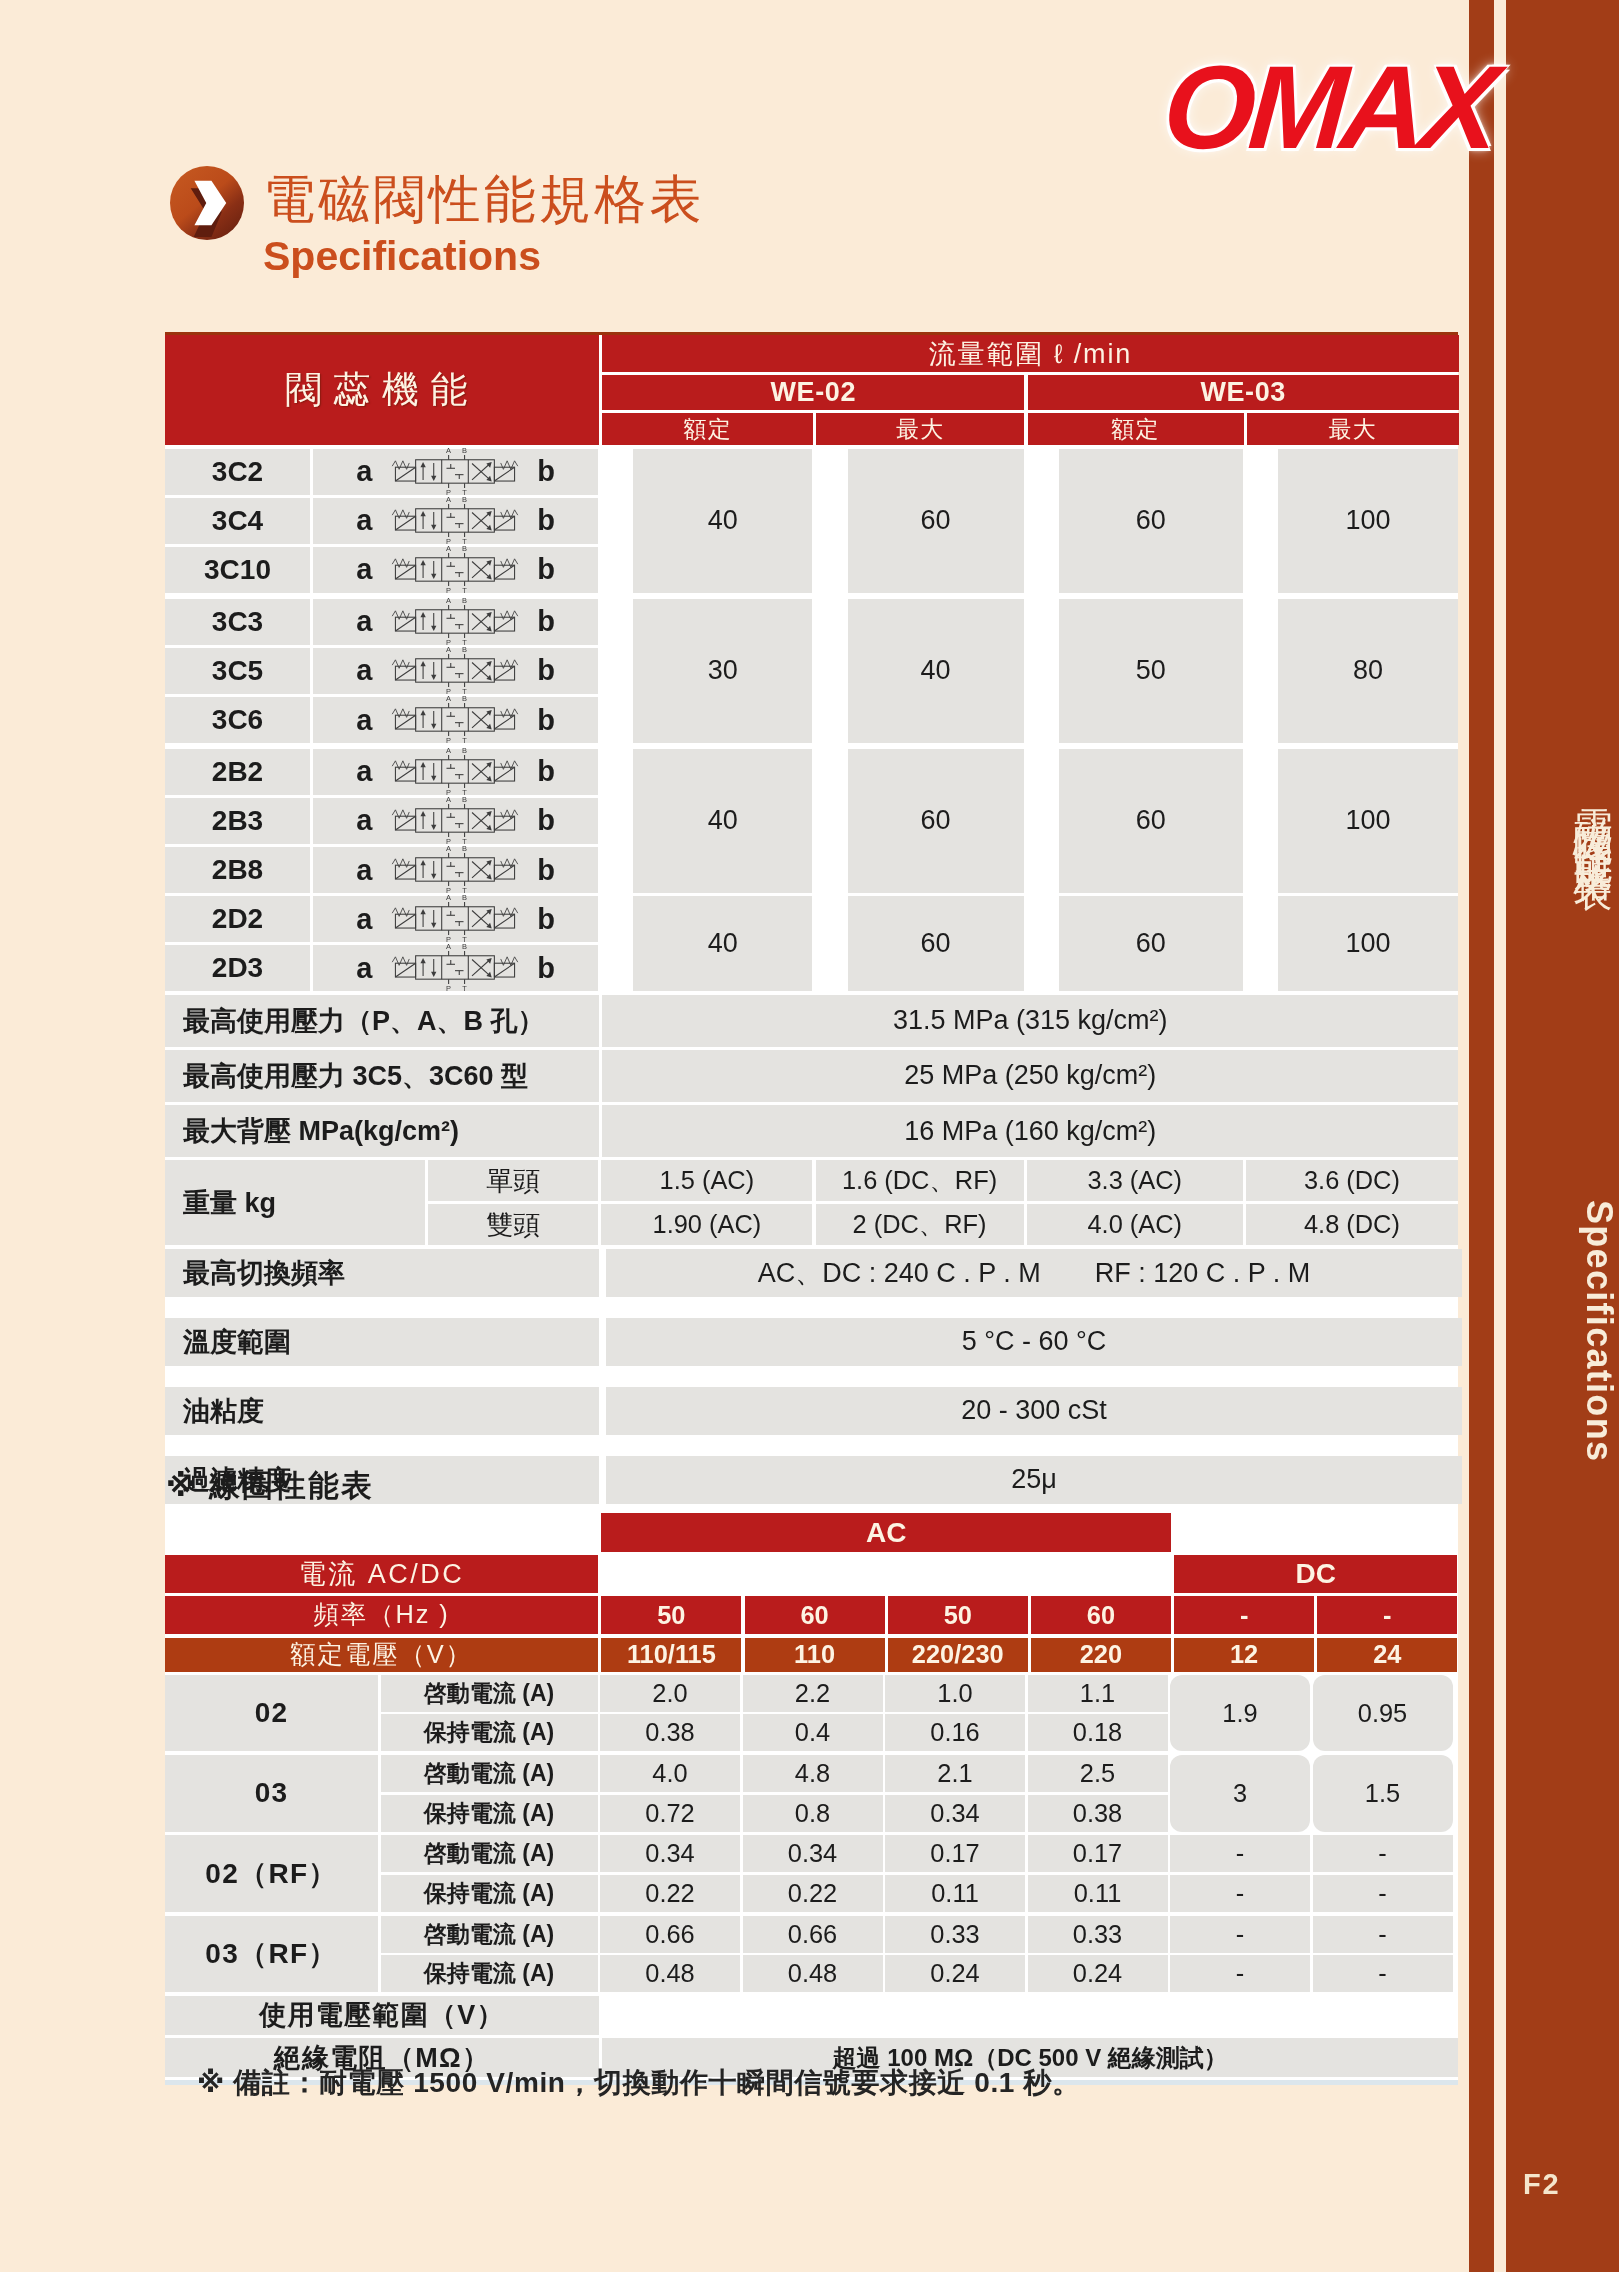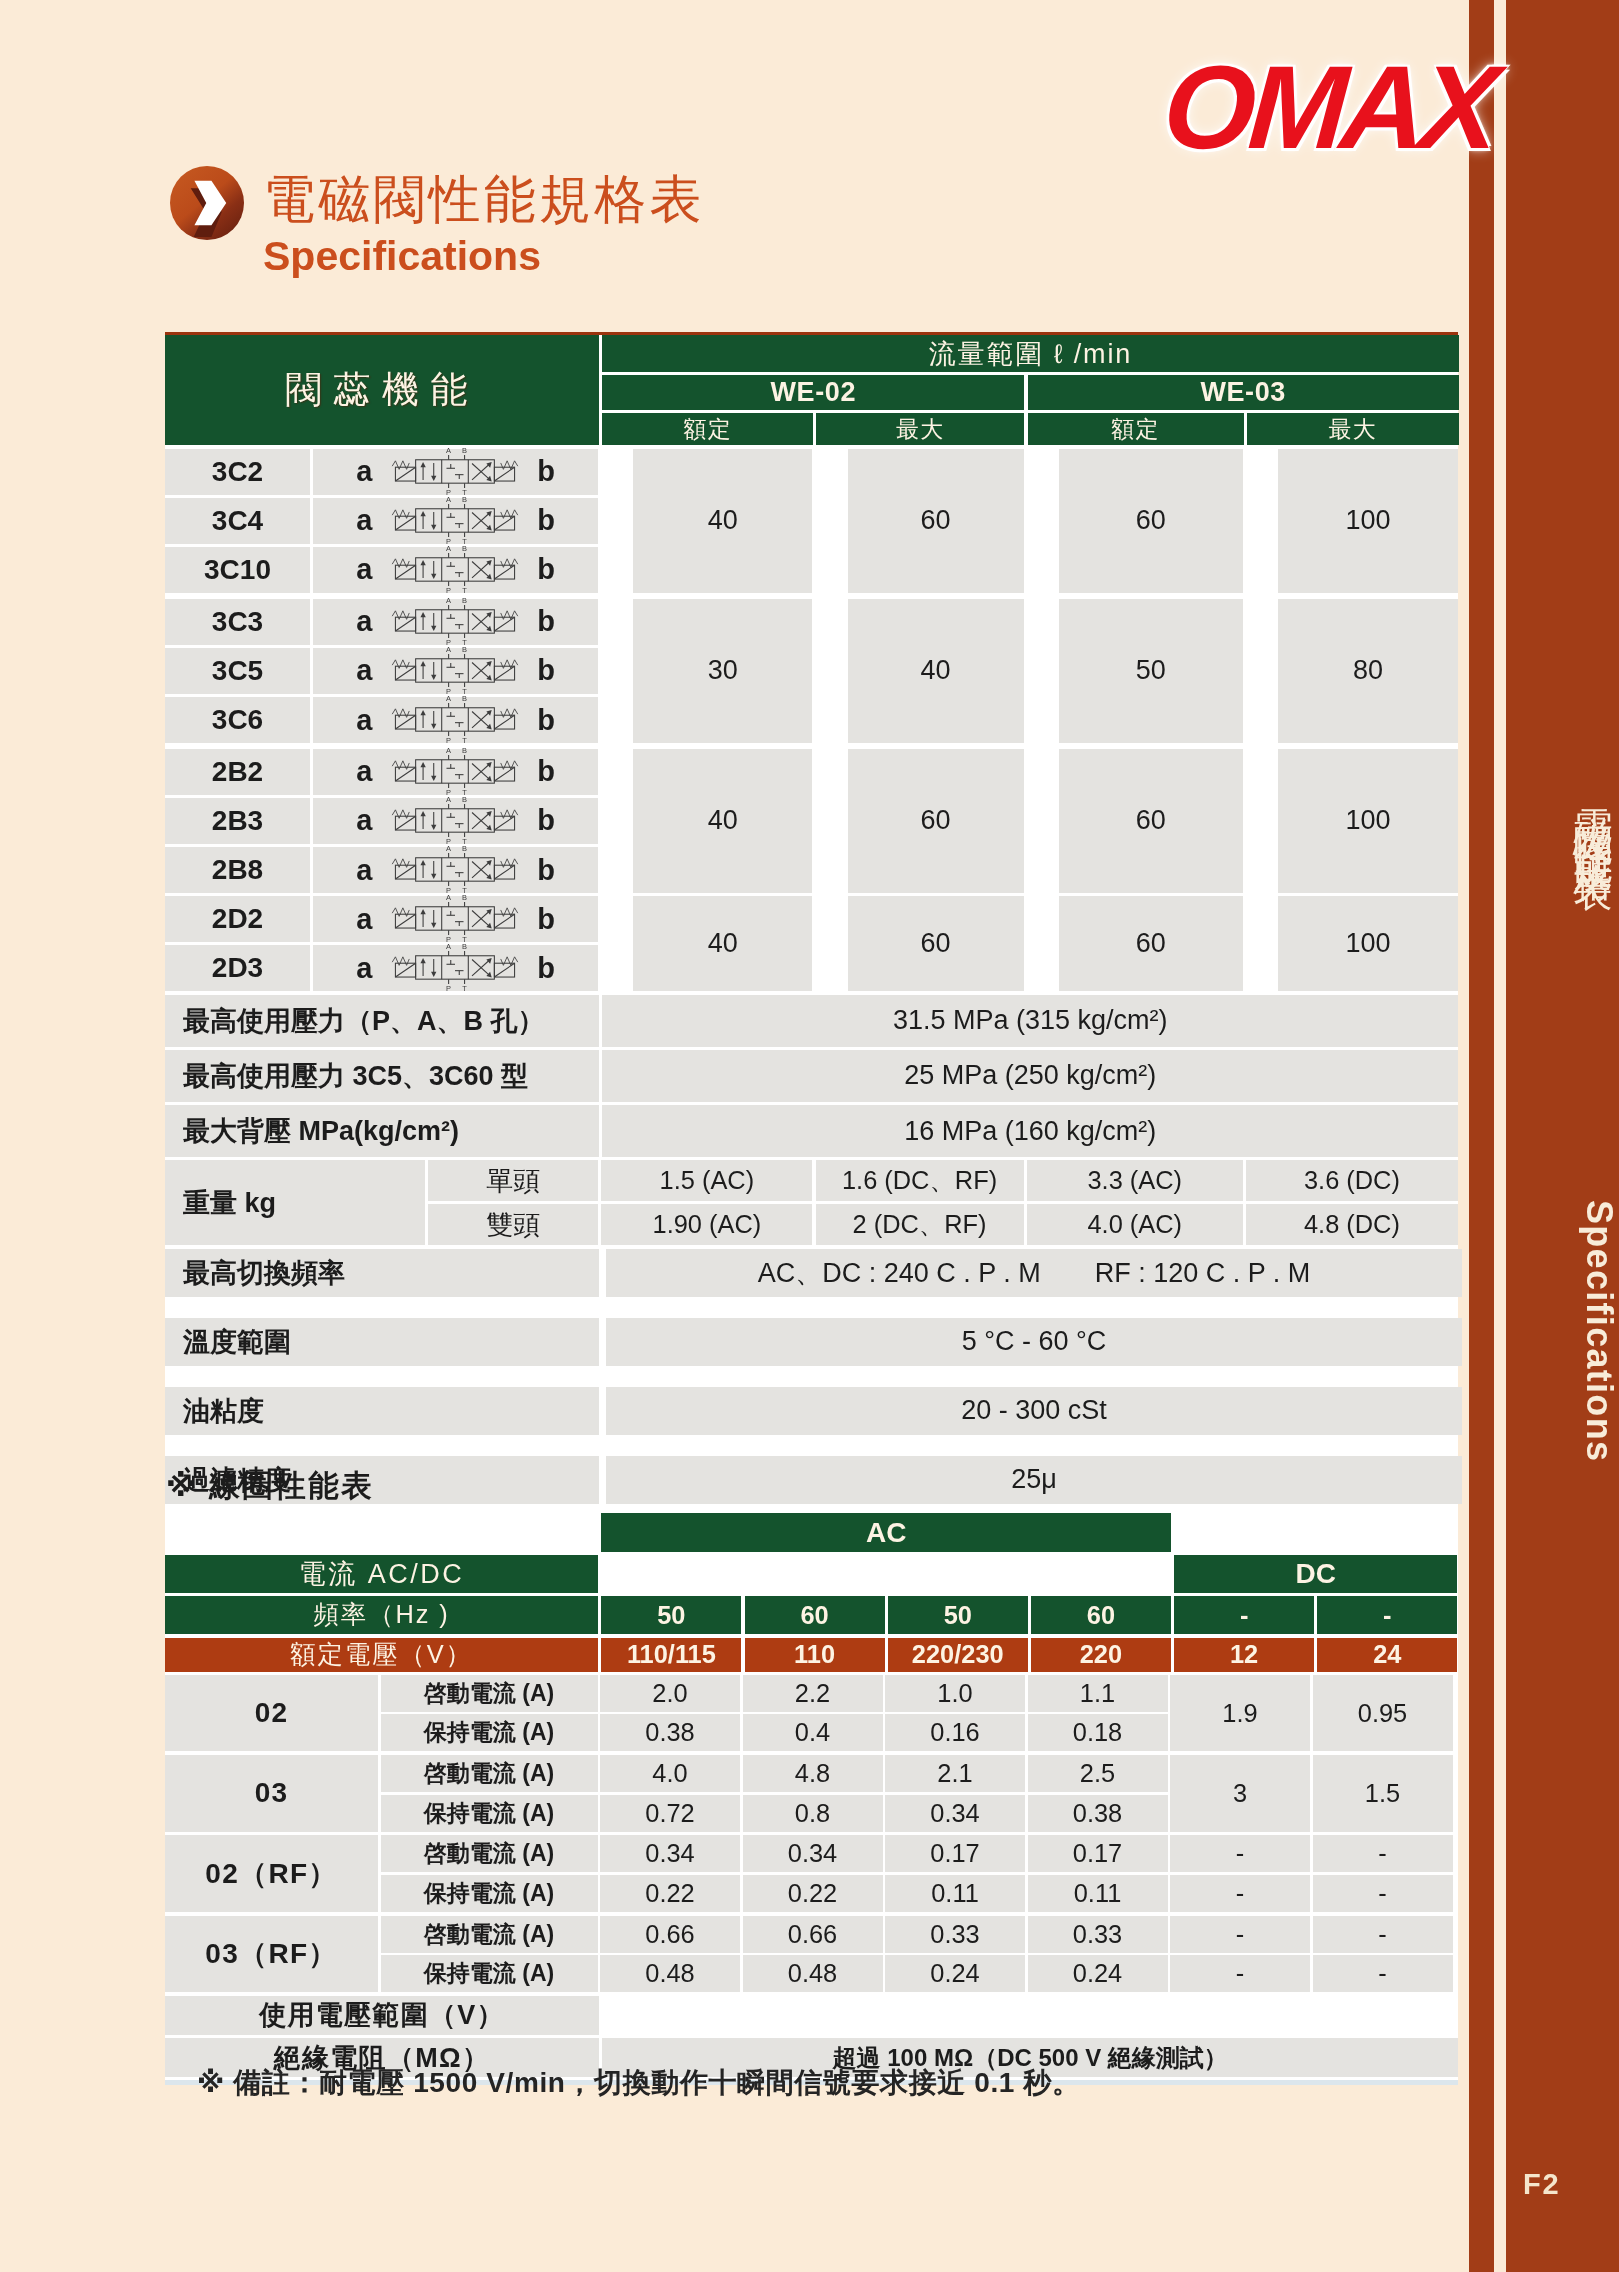--- a/index.html
+++ b/index.html
@@ -42,21 +42,21 @@
     width:74px;height:74px;border-radius:50%;flex:0 0 auto;
     background:linear-gradient(140deg,#c75a21 0%,#bb4b1a 46%,#8a2f15 68%,#5f1d0e 100%);
     position:relative;overflow:hidden;
   }
   .title-icon svg{position:absolute;left:0;top:0;}
   .title-text{margin-left:19px;}
   .title-cjk{font-size:52px;line-height:66px;color:#cb4e1d;font-weight:500;letter-spacing:3.2px;}
   .title-en{font-size:41px;line-height:46px;color:#cb4e1d;font-weight:bold;margin-top:1.3px;}
   
   .tbl{position:absolute;left:165px;width:1293px;background:#ffffff;}
-  .hcell{background:#14532d;color:#fdf3e3;display:flex;align-items:center;justify-content:center;}
+  .hcell{background:#b91c1c;color:#fdf3e3;display:flex;align-items:center;justify-content:center;}
   .hcell.dark{background:#ae3c12;}
   .cell{background:#e4e3e0;display:flex;align-items:center;justify-content:center;}
   .blue-strip{height:5.1px;background:#dce6ec;}
   
   .t1{top:332px;}
   .t1-header{
     display:grid;grid-template-columns:434px 211px 208px 216px 212px;
     grid-template-rows:37px 35px 32px;gap:3.2px;margin-bottom:3.2px;
     border-top:3.2px solid #9b330d;
   }
@@ -98,21 +98,21 @@
   .cur-lab{grid-column:1/3;font-size:27px;font-weight:500;letter-spacing:2.5px;}
   .ac-lab{grid-column:3/7;font-size:28px;font-weight:bold;}
   .dc-lab{grid-column:7/9;font-size:28px;font-weight:bold;}
   .freq-lab,.volt-lab{grid-column:1/3;font-size:25.4px;font-weight:500;letter-spacing:1.9px;}
   .fv{font-size:25.4px;font-weight:bold;}
   .cgrid{display:grid;grid-template-columns:213px 217px 140px 140px 140px 140px 140px 140px;
          grid-template-rows:37px 37px;gap:2.5px;margin-bottom:3.8px;}
   .cgrid .glab{grid-row:1/3;font-size:28px;font-weight:bold;letter-spacing:1.3px;}
   .cgrid .sub{font-size:23px;font-weight:bold;}
   .cgrid .cv{font-size:25.4px;}
-  .cgrid .dcspan{grid-row:1/3;}
+  .cgrid .dcspan{grid-row:1/3;border-radius:12px;}
   .frow{display:grid;grid-template-columns:434px 856px;grid-template-rows:39px;gap:3.2px;margin-bottom:3.2px;}
   .frow .lab{font-size:27px;font-weight:bold;letter-spacing:1.3px;}
   .frow .val{font-size:24px;font-weight:bold;}
 </style>
 </head>
 <body>
 
 <svg width="0" height="0" style="position:absolute">
   <defs>
     <g id="valve-sym" stroke="#3d3d3d" stroke-width="2" fill="none">

